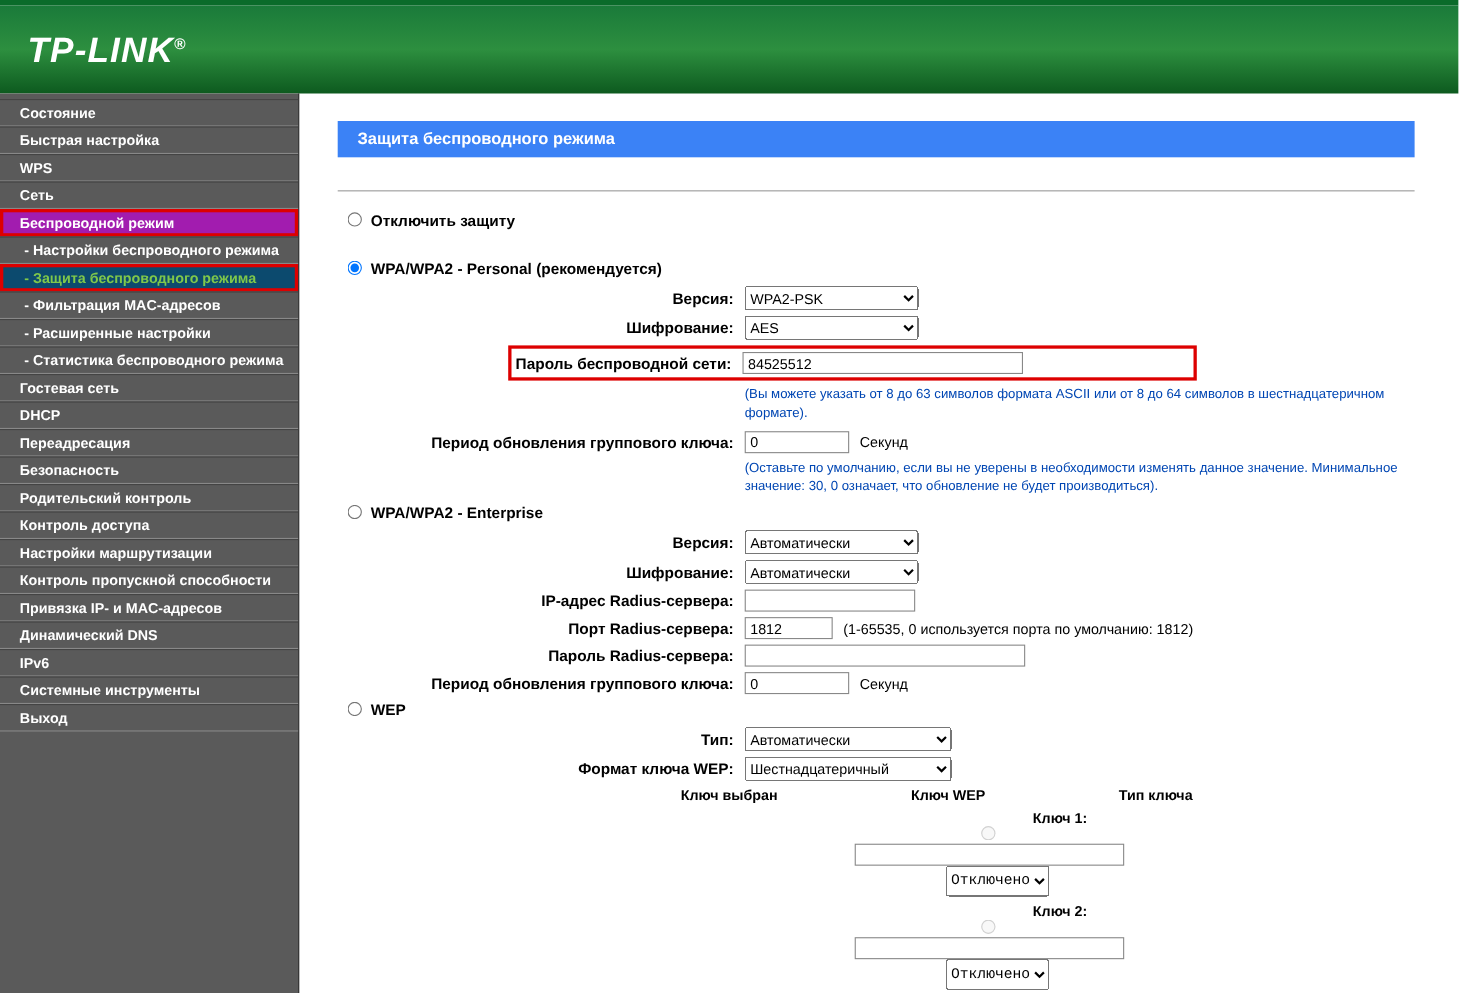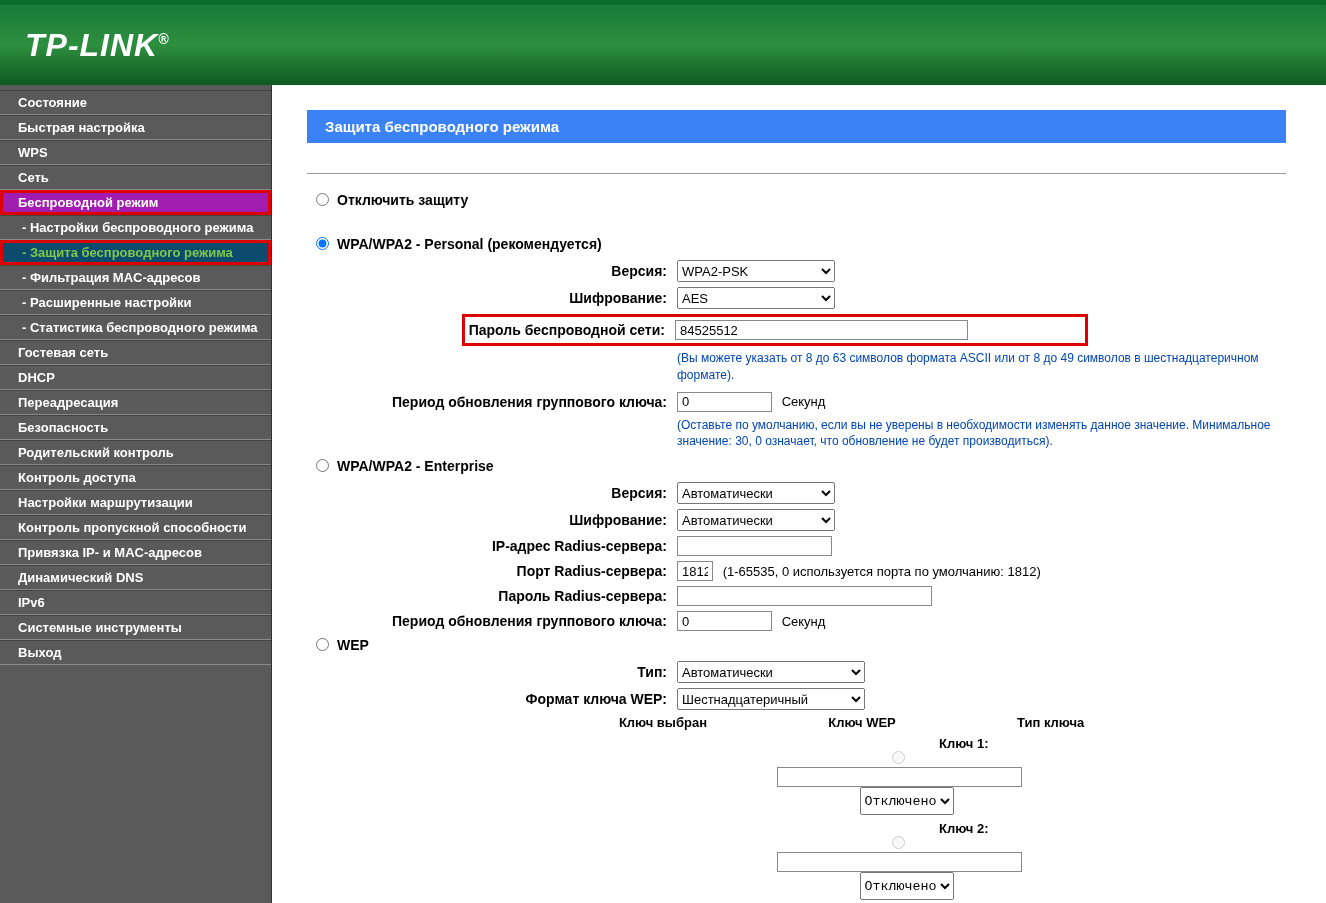--- a/index.html
+++ b/index.html
@@ -95,23 +95,23 @@
     <div class="field-row">
       <div class="field-label">Версия:</div>
       <div class="field-input"><select><option>WPA2-PSK</option></select></div>
     </div>
     <div class="field-row">
       <div class="field-label">Шифрование:</div>
       <div class="field-input"><select><option>AES</option></select></div>
     </div>
     <div class="highlight-row">
       <div class="field-label">Пароль беспроводной сети:</div>
-      <div class="field-input"><input type="text" style="width: 293px;" value="84525512"></div>
-    </div>
-    <div class="hint">(Вы можете указать от 8 до 63 символов формата ASCII или от 8 до 49 символов в шестнадцатеричном формате).</div>
+      <div class="field-input"><input type="text" style="width: 255px;" value="84525512"></div>
+    </div>
+    <div class="hint">(Вы можете указать от 8 до 63 символов формата ASCII или от 8 до 64 символов в шестнадцатеричном формате).</div>
     <div class="field-row">
       <div class="field-label">Период обновления группового ключа:</div>
       <div class="field-input">
         <input type="text" style="width: 95px;" value="0">
         <span class="inline-hint">Секунд</span>
       </div>
     </div>
     <div class="hint">(Оставьте по умолчанию, если вы не уверены в необходимости изменять данное значение. Минимальное значение: 30, 0 означает, что обновление не будет производиться).</div>
 
     <div class="row">
@@ -126,21 +126,21 @@
       <div class="field-label">Шифрование:</div>
       <div class="field-input"><select><option>Автоматически</option></select></div>
     </div>
     <div class="field-row">
       <div class="field-label">IP-адрес Radius-сервера:</div>
       <div class="field-input"><input type="text" style="width: 155px;"></div>
     </div>
     <div class="field-row">
       <div class="field-label">Порт Radius-сервера:</div>
       <div class="field-input">
-        <input type="text" style="width: 36px;" value="1812">
+        <input type="text" style="width: 80px;" value="1812">
         <span class="inline-hint">(1-65535, 0 используется порта по умолчанию: 1812)</span>
       </div>
     </div>
     <div class="field-row">
       <div class="field-label">Пароль Radius-сервера:</div>
       <div class="field-input"><input type="password" style="width: 255px;"></div>
     </div>
     <div class="field-row">
       <div class="field-label">Период обновления группового ключа:</div>
       <div class="field-input">

